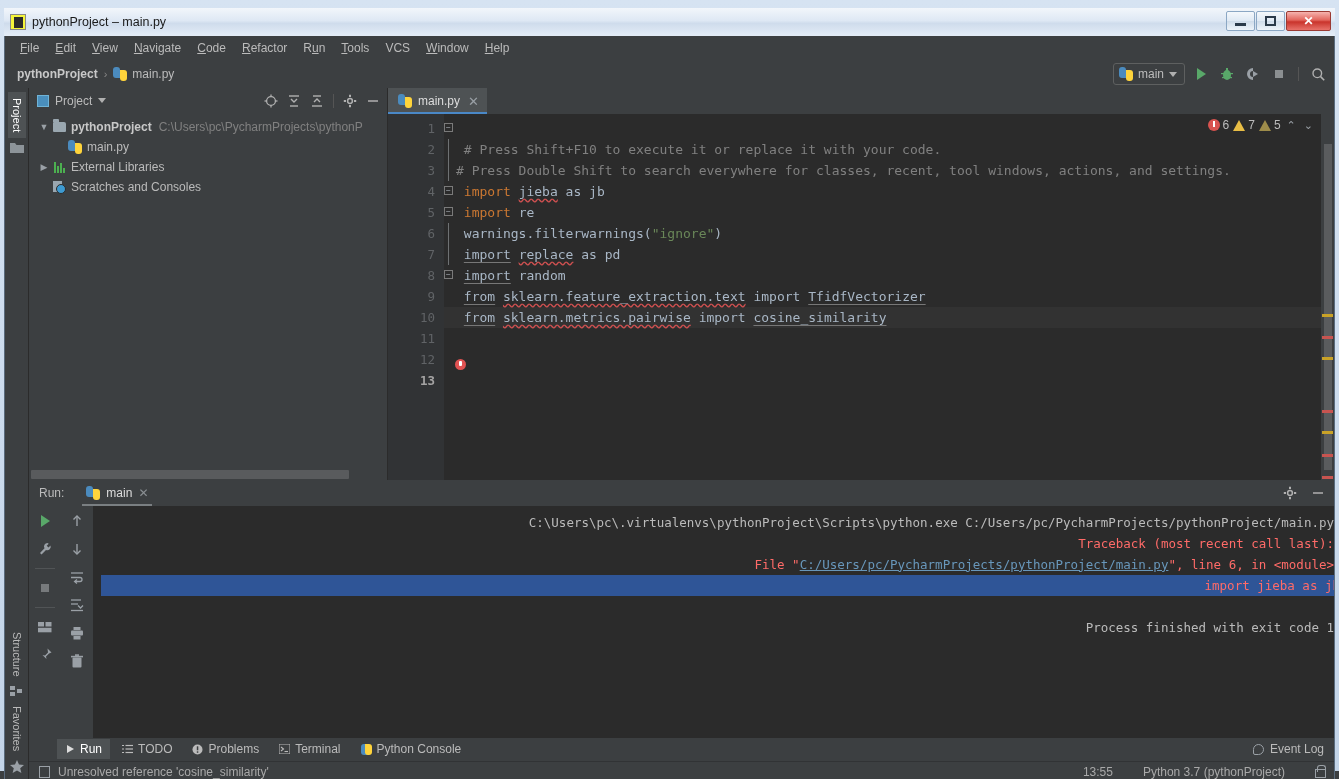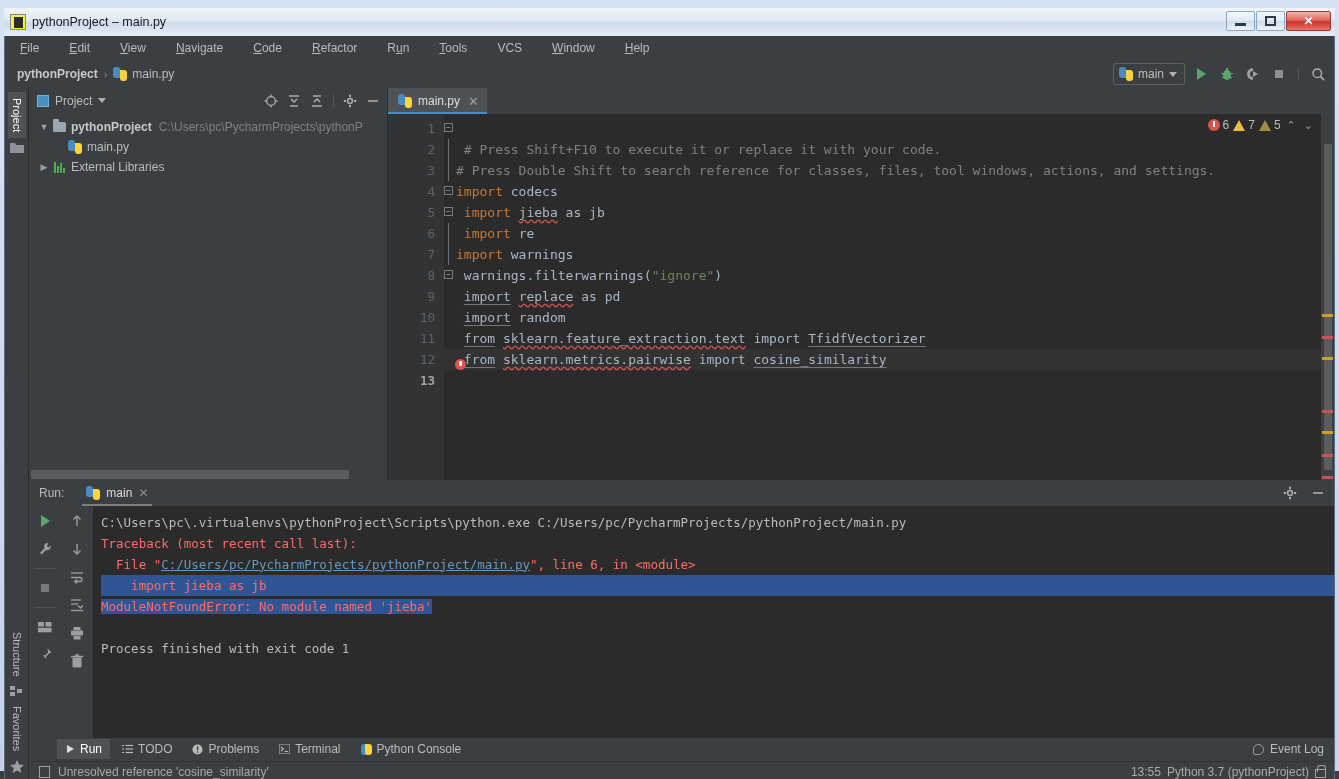--- a/index.html
+++ b/index.html
@@ -57,21 +57,21 @@
     background: #3c3f41;
     display: flex; flex-direction: column;
     border: 1px solid #5a6b7d;
     border-top: none;
     color: #bbbbbb;
   }
 
   
   .menubar {
     height: 24px; display: flex; align-items: center;
-    background: #3c3f41; padding-left: 8px; gap: 16px;
+    background: #3c3f41; padding-left: 8px; gap: 2px;
   }
   .menu-item {
     font-size: 12px; color: #bbbbbb; padding: 2px 7px; cursor: default;
   }
   .menu-item u { text-decoration: underline; }
 
   
   .navbar {
     height: 28px; display: flex; align-items: center;
     background: #3c3f41; padding: 0 6px 0 12px;
@@ -207,21 +207,21 @@
   .mark { position: absolute; left: 1px; width: 11px; height: 3px; }
 
   
   .run-panel { height: 258px; background: #3c3f41; display:flex; flex-direction: column; flex: none;}
   .run-header { height: 26px; display: flex; align-items: center; padding: 0 6px 0 10px; font-size: 12px; }
   .run-label { color: #bbbbbb; margin-right: 14px; }
   .run-tab { display:flex; align-items:center; gap:6px; padding: 0 8px; height:26px; position: relative; color:#dddddd;}
   .run-tab::after { content:""; position:absolute; left:4px; right:4px; bottom:0; height:2px; background:#7a7f82; }
   .run-tab-close { color:#8b9094; font-size:12px;}
   .run-header-right { margin-left:auto; display:flex; align-items:center; gap:8px;}
-  .run-body { flex: 1; display:flex; min-height:0; }
+  .run-body { flex: 1; display:flex; min-height:0;text-align:right; }
   .run-side { width: 64px; display:flex; flex: none; }
   .run-side-col { width:32px; display:flex; flex-direction:column; align-items:center; padding-top:6px; gap:10px;}
   .rs-ico { width:18px; height:18px; display:flex; align-items:center; justify-content:center;}
   .rs-div { width:20px;height:1px;background:#515456;}
   .console {
     flex:1; background:#2b2b2b; font-family:"DejaVu Sans Mono", monospace;
     font-size: 12.5px; padding: 6px 0 0 8px; overflow: hidden; min-width: 0;
   }
   .oline { height:21px; line-height:21px; white-space: pre; color:#bbbbbb; }
   .o-err { color:#ff6b68; }
@@ -234,21 +234,21 @@
     background:#3c3f41; font-size: 12px; gap: 4px; position: relative;
   }
   .btab { display:flex; align-items:center; gap:5px; padding: 3px 8px; color:#bbbbbb; }
   .btab.active { background:#4e5254; color:#ffffff; }
   .bottom-right { margin-left:auto; display:flex; align-items:center; gap:6px; padding-right:10px;}
   .statusbar {
     height: 22px; display:flex; align-items:center; padding: 0 8px 0 10px;
     background:#3c3f41; font-size: 12px; color:#a9a9a9; border-top: 1px solid #313335;
   }
   .status-left { display:flex; align-items:center; gap:8px;}
-  .status-right { margin-left:auto; display:flex; align-items:center; gap:6px;}
+  .status-right { margin-left:auto; display:flex; align-items:center; gap:30px;}
   .doc-ico { width:11px;height:12px;border:1px solid #9aa0a6; position:relative;}
   .lock-ico { width:11px;height:9px; border:1px solid #9aa0a6; position:relative; margin-top:3px;}
   .lock-ico::before{content:"";position:absolute;left:1px;top:-5px;width:7px;height:6px;border:1px solid #9aa0a6;border-bottom:none;border-radius:3px 3px 0 0;}
   .evt-ico { width:11px;height:11px;border:1px solid #9aa0a6;border-radius:50% 50% 50% 2px;}
   svg { display:block; }
 </style>
 </head>
 <body>
 
 <div id="app">
@@ -431,20 +431,26 @@
                 <span class="tree-arrow">▶</span>
                 <span class="tree-ico">
                   <span class="lib-ico">
                       <i style="height:11px"></i>
                       <i style="height:7px"></i>
                       <i style="height:10px"></i>
                       <i style="height:5px"></i>
                     </span>
                 </span>
                 <span class="tree-label">External Libraries</span>
+              </div>
+              <div class="tree-row" style="padding-left:22px">
+                <span class="tree-ico">
+                    <span class="scratch-ico"></span>
+                  </span>
+                <span class="tree-label">Scratches and Consoles</span>
               </div>
             </div>
 
             <div class="pp-scroll">
               <div class="pp-scroll-track">
                   <div class="pp-scroll-thumb"></div>
                 </div>
             </div>
           </div>
 
@@ -499,25 +505,23 @@
                   <div style="height:21px;position:relative;">
                       <span style="position:absolute;left:4px;top:0;width:1px;height:21px;background:#6e7173;"></span>
                     </div>
                   <div style="height:21px;position:relative;">
                       <span style="position:absolute;left:0;top:5px;width:9px;height:9px;border:1px solid #7a7a7a;color:#9aa0a6;font-size:8px;line-height:7px;text-align:center;">−</span>
                     </div>
                 </div>
 
                 <div class="cline"> </div>
                 <div class="cline"> <span class="c-comment"># Press Shift+F10 to execute it or replace it with your code.</span></div>
-                <div class="cline"><span class="c-comment"># Press Double Shift to search reference for classes, files, tool windows, actions, and settings.</span></div>
-                <div class="cline"><span class="c-kw">import</span> <span class="c-plain">codecs</span></div>
+                <div class="cline"><span class="c-comment"># Press Double Shift to search everywhere for classes, recent, tool windows, actions, and settings.</span></div>
                 <div class="cline"> <span class="c-kw">import</span> <span class="c-plain sq-red">jieba</span> <span class="c-plain">as jb</span></div>
                 <div class="cline"> <span class="c-kw">import</span> <span class="c-plain">re</span></div>
-                <div class="cline"><span class="c-kw">import</span> <span class="c-plain">warnings</span></div>
                 <div class="cline"> <span class="c-plain">warnings.filterwarnings(</span><span class="c-str">"ignore"</span><span class="c-plain">)</span></div>
                 <div class="cline"> <span class="c-plain sq uline">import</span> <span class="c-plain sq-red">replace</span> <span class="c-plain">as pd</span></div>
                 <div class="cline"> <span class="c-plain sq uline">import</span> <span class="c-plain">random</span></div>
                 <div class="cline"> <span class="c-plain sq uline">from</span> <span class="c-plain sq-red">sklearn.feature_extraction.text</span> <span class="c-plain">import</span> <span class="c-plain sq-red uline">TfidfVectorizer</span></div>
                 <div class="cline cur"> <span class="c-plain sq uline">from</span> <span class="c-plain sq-red">sklearn.metrics.pairwise</span> <span class="c-plain">import</span> <span class="c-plain sq-red uline">cosine_similarity</span></div>
 
                 <span class="bulb" style="position:absolute;left:11px;top:245px;"></span>
 
                 <div class="insp-bar">
                   <span class="insp-item">
@@ -655,21 +659,20 @@
                     </svg>
                   </span>
               </div>
             </div>
 
             <div class="console">
               <div class="oline">C:\Users\pc\.virtualenvs\pythonProject\Scripts\python.exe C:/Users/pc/PycharmProjects/pythonProject/main.py</div>
               <div class="oline o-err">Traceback (most recent call last):</div>
               <div class="oline o-err"><span>  File "</span><span class="o-link">C:/Users/pc/PycharmProjects/pythonProject/main.py</span><span>", line 6, in &lt;module&gt;</span></div>
               <div class="oline o-err o-sel" style="width:1239px">    import jieba as jb</div>
-              <div class="oline o-err"><span class="o-sel">ModuleNotFoundError: No module named 'jieba'</span></div>
               <div class="oline"></div>
               <div class="oline">Process finished with exit code 1</div>
             </div>
           </div>
         </div>
 
         <div class="bottom-tabs">
           <span class="btab active">
             <svg width="10" height="10" viewBox="0 0 10 10">
                 <polygon points="2,1 9,5 2,9" fill="#dddddd"></polygon>

